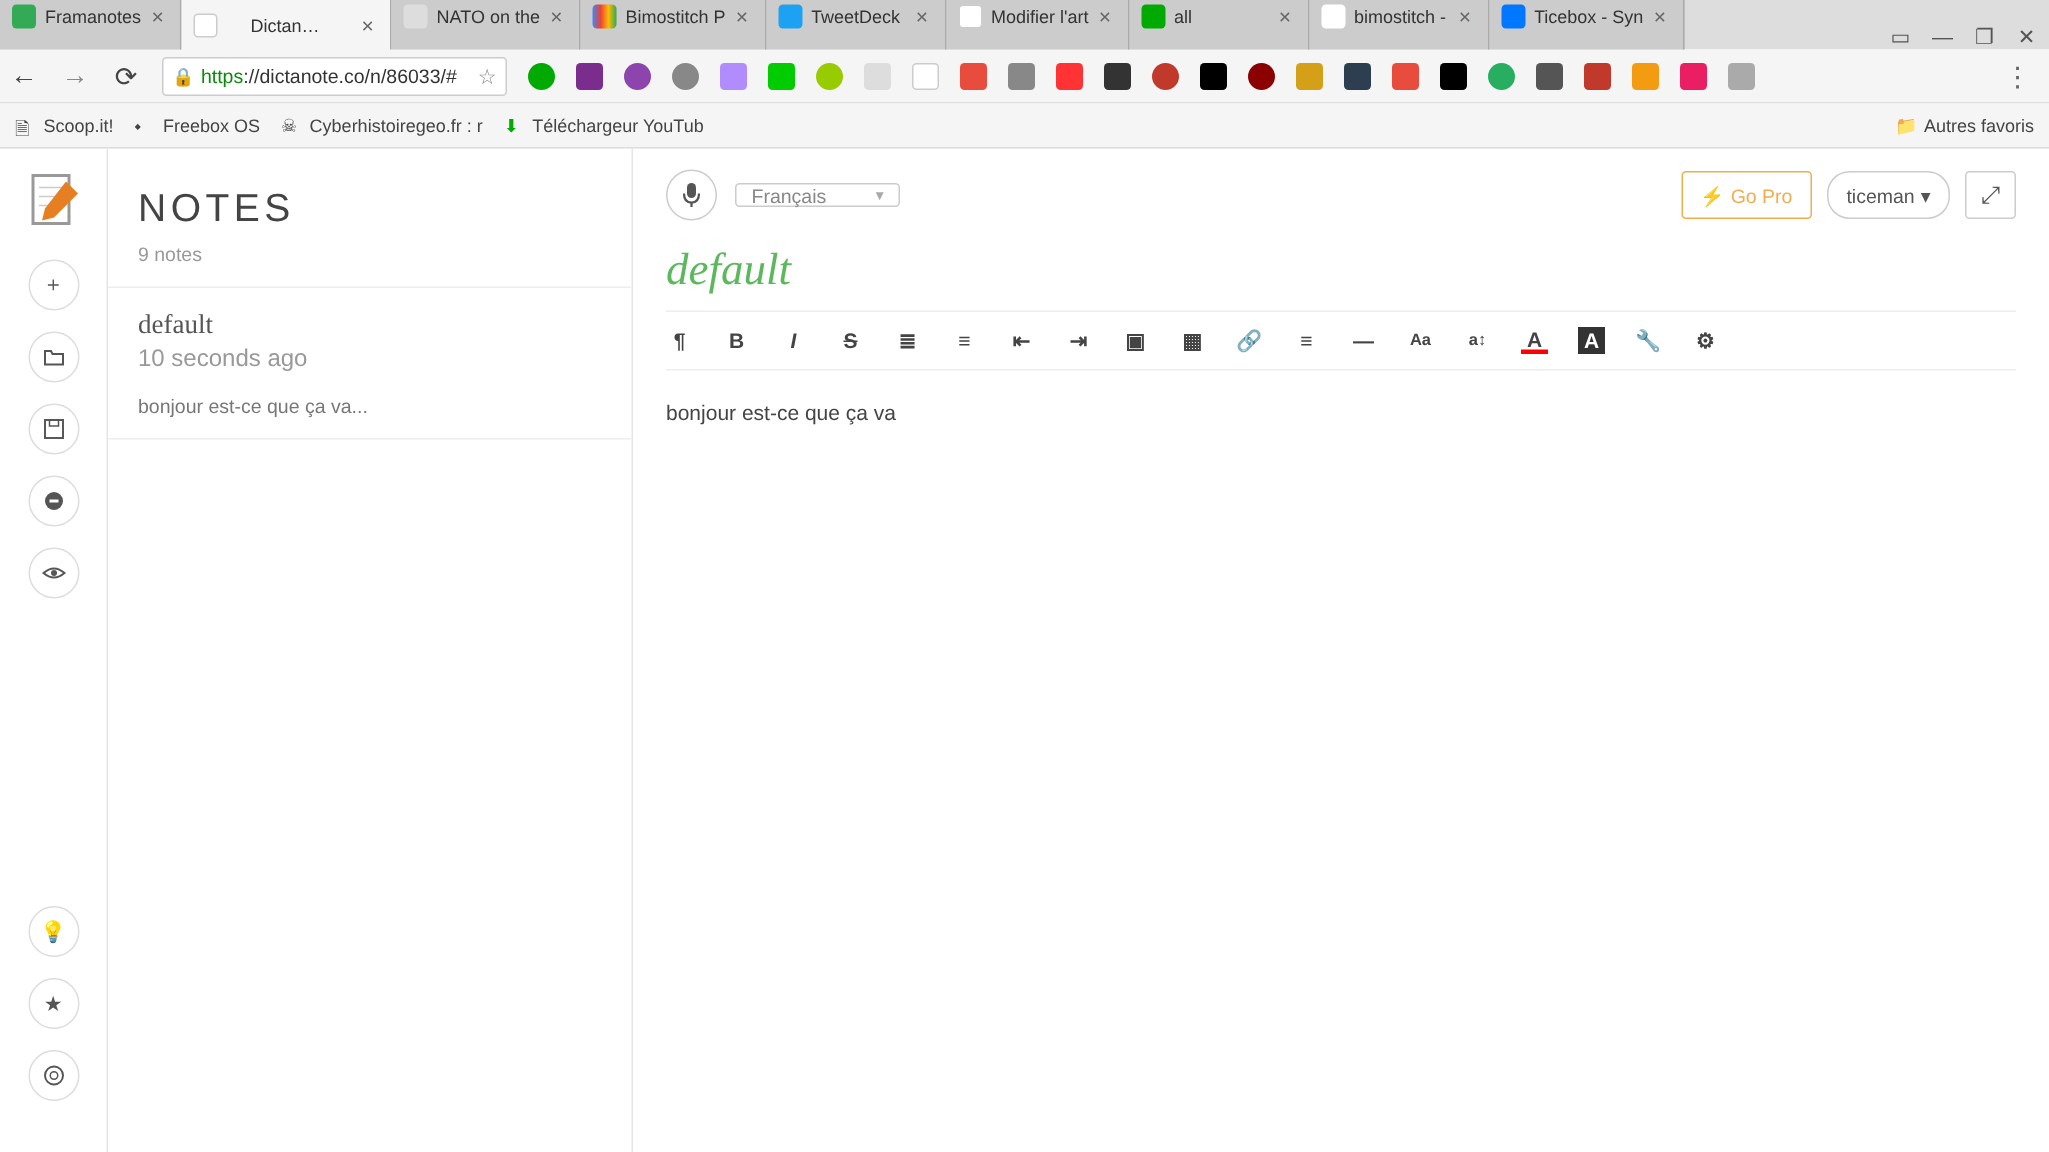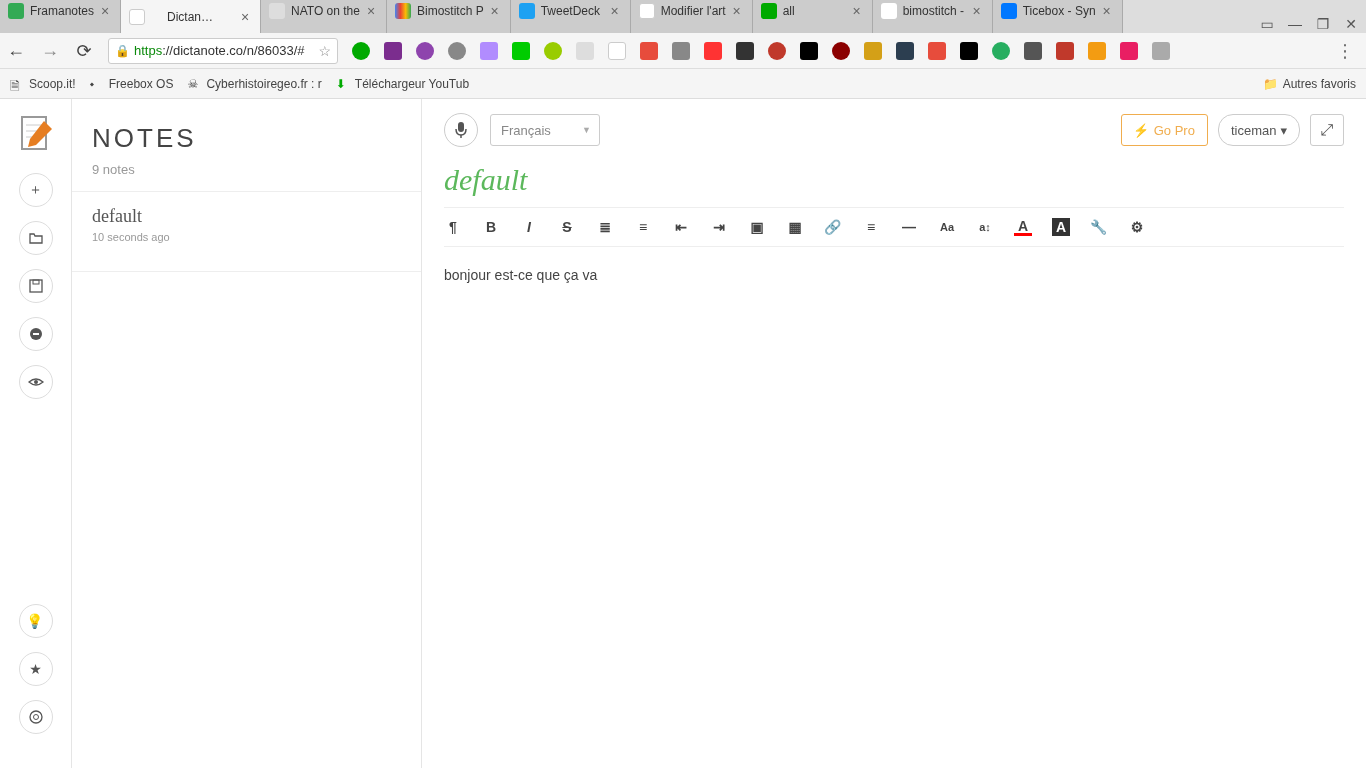--- a/index.html
+++ b/index.html
@@ -36,27 +36,27 @@
 .rail { width: 72px; border-right: 1px solid #e5e5e5; display: flex; flex-direction: column; align-items: center; padding-top: 14px; gap: 14px; }
 .rail-logo { width: 40px; height: 40px; margin-bottom: 6px; position:relative;}
 .rail-btn { width: 34px; height: 34px; border: 1px solid #ddd; border-radius: 50%; display: flex; align-items: center; justify-content: center; color: #555; font-size: 14px; cursor: pointer; background:#fff;}
 .rail-gap{flex:1;}
 
 .list-panel { width: 350px; border-right: 1px solid #e5e5e5; display: flex; flex-direction: column; }
 .list-header { padding: 24px 20px 8px; font-size: 26px; letter-spacing: 3px; color: #444; font-weight: 300; }
 .list-sub { padding: 0 20px 14px; font-size: 13px; color: #999; border-bottom:1px solid #eee;}
 .note-item { padding: 14px 20px; border-bottom: 1px solid #eee; cursor: pointer; }
 .note-title { font-size: 18px; color: #555; margin-bottom: 4px; font-family: Georgia, serif;}
-.note-time { font-size: 11px; color: #999; margin-bottom: 14px; }
+.note-time { font-size: 16px; color: #999; margin-bottom: 14px; }
 .note-preview { font-size: 13px; color: #777; }
 
 .editor { flex: 1; display: flex; flex-direction: column; padding: 14px 22px; }
 .editor-topbar { display: flex; align-items: center; gap: 12px; margin-bottom: 16px; }
 .mic-btn { width: 34px; height: 34px; border: 1px solid #ccc; border-radius: 50%; display: flex; align-items: center; justify-content: center; cursor: pointer; }
-.lang-select { border: 1px solid #ccc; border-radius: 3px; height: 32px; padding: 0 24px 0 10px; font-size: 13px; color: #888; display:flex;align-items:center; position:relative; cursor:pointer; width:110px;}
+.lang-select { border: 1px solid #ccc; border-radius: 3px; height: 16px; padding: 0 24px 0 10px; font-size: 13px; color: #888; display:flex;align-items:center; position:relative; cursor:pointer; width:110px;}
 .lang-select::after{content:"▼"; position:absolute; right:8px; font-size:9px; color:#aaa;}
 .top-right { margin-left: auto; display: flex; gap: 10px; }
 .gopro-btn { border: 1px solid #f0ad4e; color: #f0ad4e; border-radius: 3px; padding: 6px 12px; font-size: 13px; cursor: pointer; display:flex;align-items:center;gap:4px;}
 .user-btn { border: 1px solid #ccc; border-radius: 15px; padding: 6px 12px; font-size: 13px; color: #555; cursor: pointer; display:flex;align-items:center;gap:4px;}
 .expand-btn { border: 1px solid #ccc; border-radius: 3px; width: 34px; height: 32px; display:flex;align-items:center;justify-content:center; cursor:pointer; color:#555;}
 
 .doc-title { font-size: 30px; color: #5cb85c; font-family: Georgia, serif; font-style: italic; margin-bottom: 10px; }
 .toolbar { display: flex; gap: 20px; padding: 10px 0; border-top: 1px solid #eee; border-bottom: 1px solid #eee; margin-bottom: 14px; align-items:center;}
 .tool { width: 18px; height: 18px; color: #444; font-size: 14px; cursor: pointer; display:flex;align-items:center;justify-content:center; font-weight:bold;}
 .editor-body { font-size: 14px; color: #444; padding-top: 6px; }
@@ -231,20 +231,21 @@
     </div>
     <div style="height:20px"></div>
   </div>
 
   <div class="list-panel">
     <div class="list-header">NOTES</div>
     <div class="list-sub">9 notes</div>
     <div class="note-item">
       <div class="note-title">default</div>
       <div class="note-time">10 seconds ago</div>
+      <div class="note-preview">bonjour est-ce que ça va...</div>
     </div>
   </div>
 
   <div class="editor">
     <div class="editor-topbar">
       <div class="mic-btn">
         <svg width="14" height="18" viewBox="0 0 14 18">
             <rect x="4" y="1" width="6" height="10" rx="3" fill="#555"></rect>
             <path d="M2 8 Q2 14 7 14 Q12 14 12 8" fill="none" stroke="#555" stroke-width="1.5"></path>
             <line x1="7" y1="14" x2="7" y2="17" stroke="#555" stroke-width="1.5"></line>

